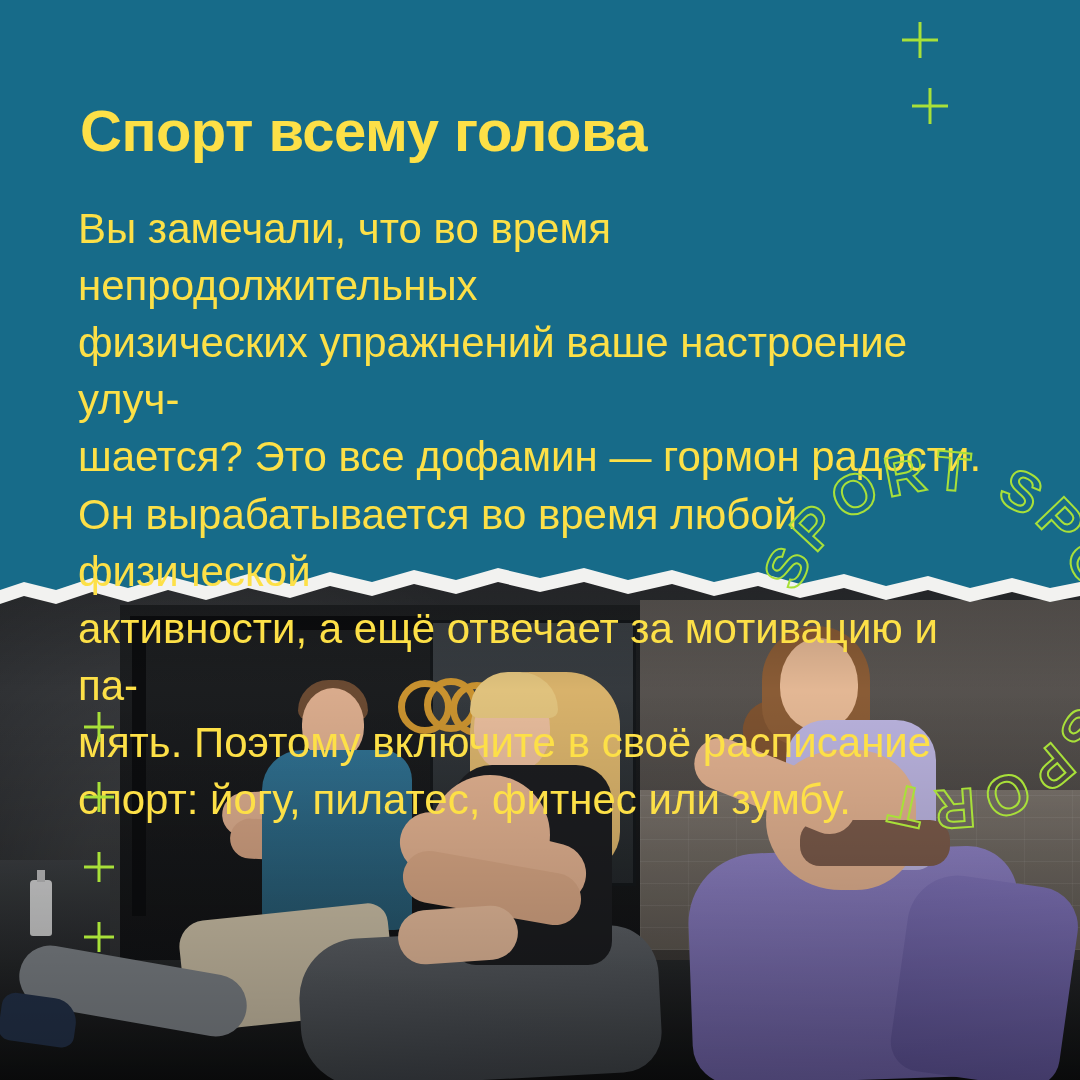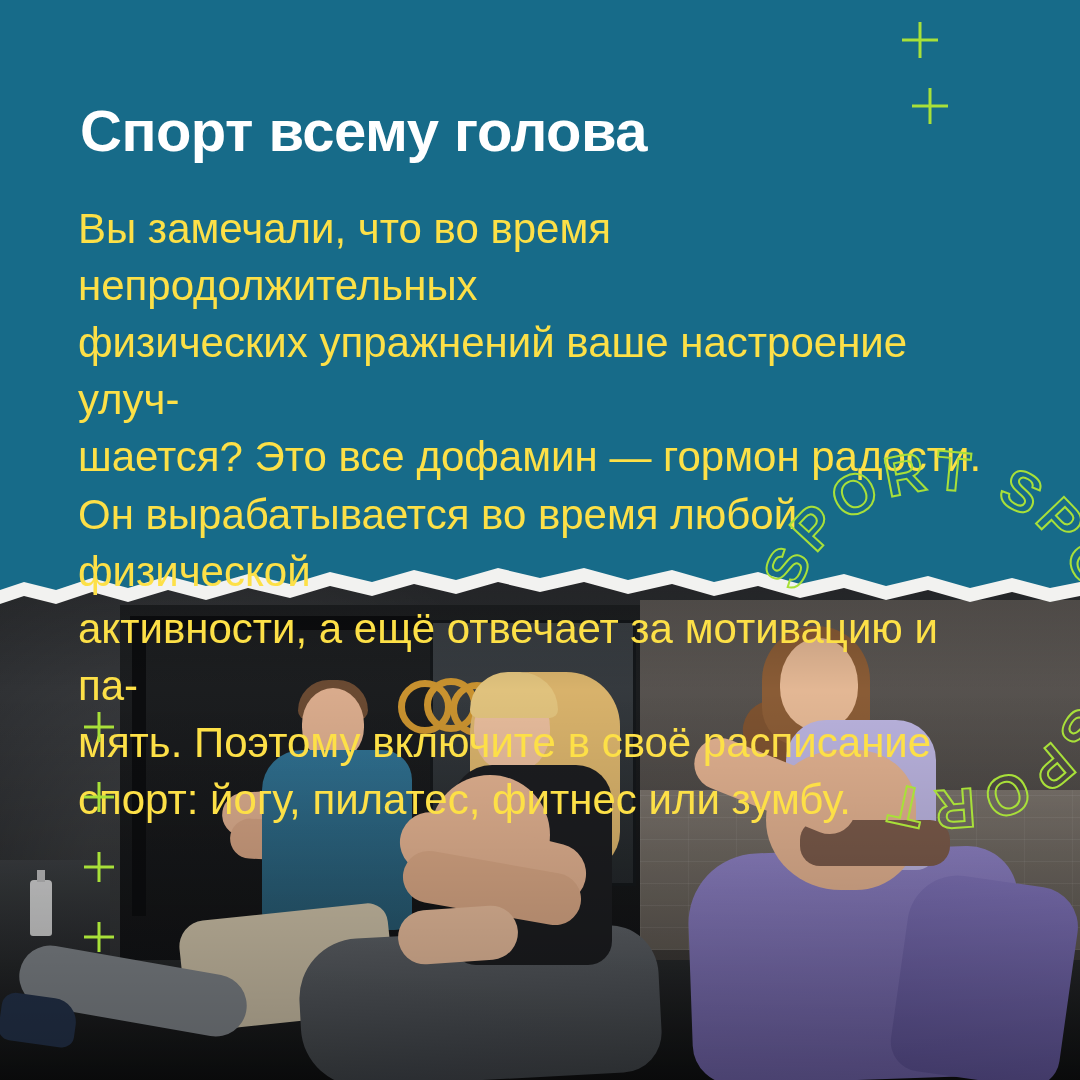--- a/index.html
+++ b/index.html
@@ -26,21 +26,21 @@
     height: 600px;
     background: #176b89;
     z-index: 1;
   }
 
   .headline {
     position: absolute;
     left: 80px;
     top: 60px;
     width: 880px;
-    color: #ffffff;
+    color: #fde047;
     font-size: 58px;
     font-weight: bold;
     letter-spacing: -0.5px;
     line-height: 1.1;
     z-index: 5;
   }
 
   .body-copy {
     position: absolute;
     left: 78px;

